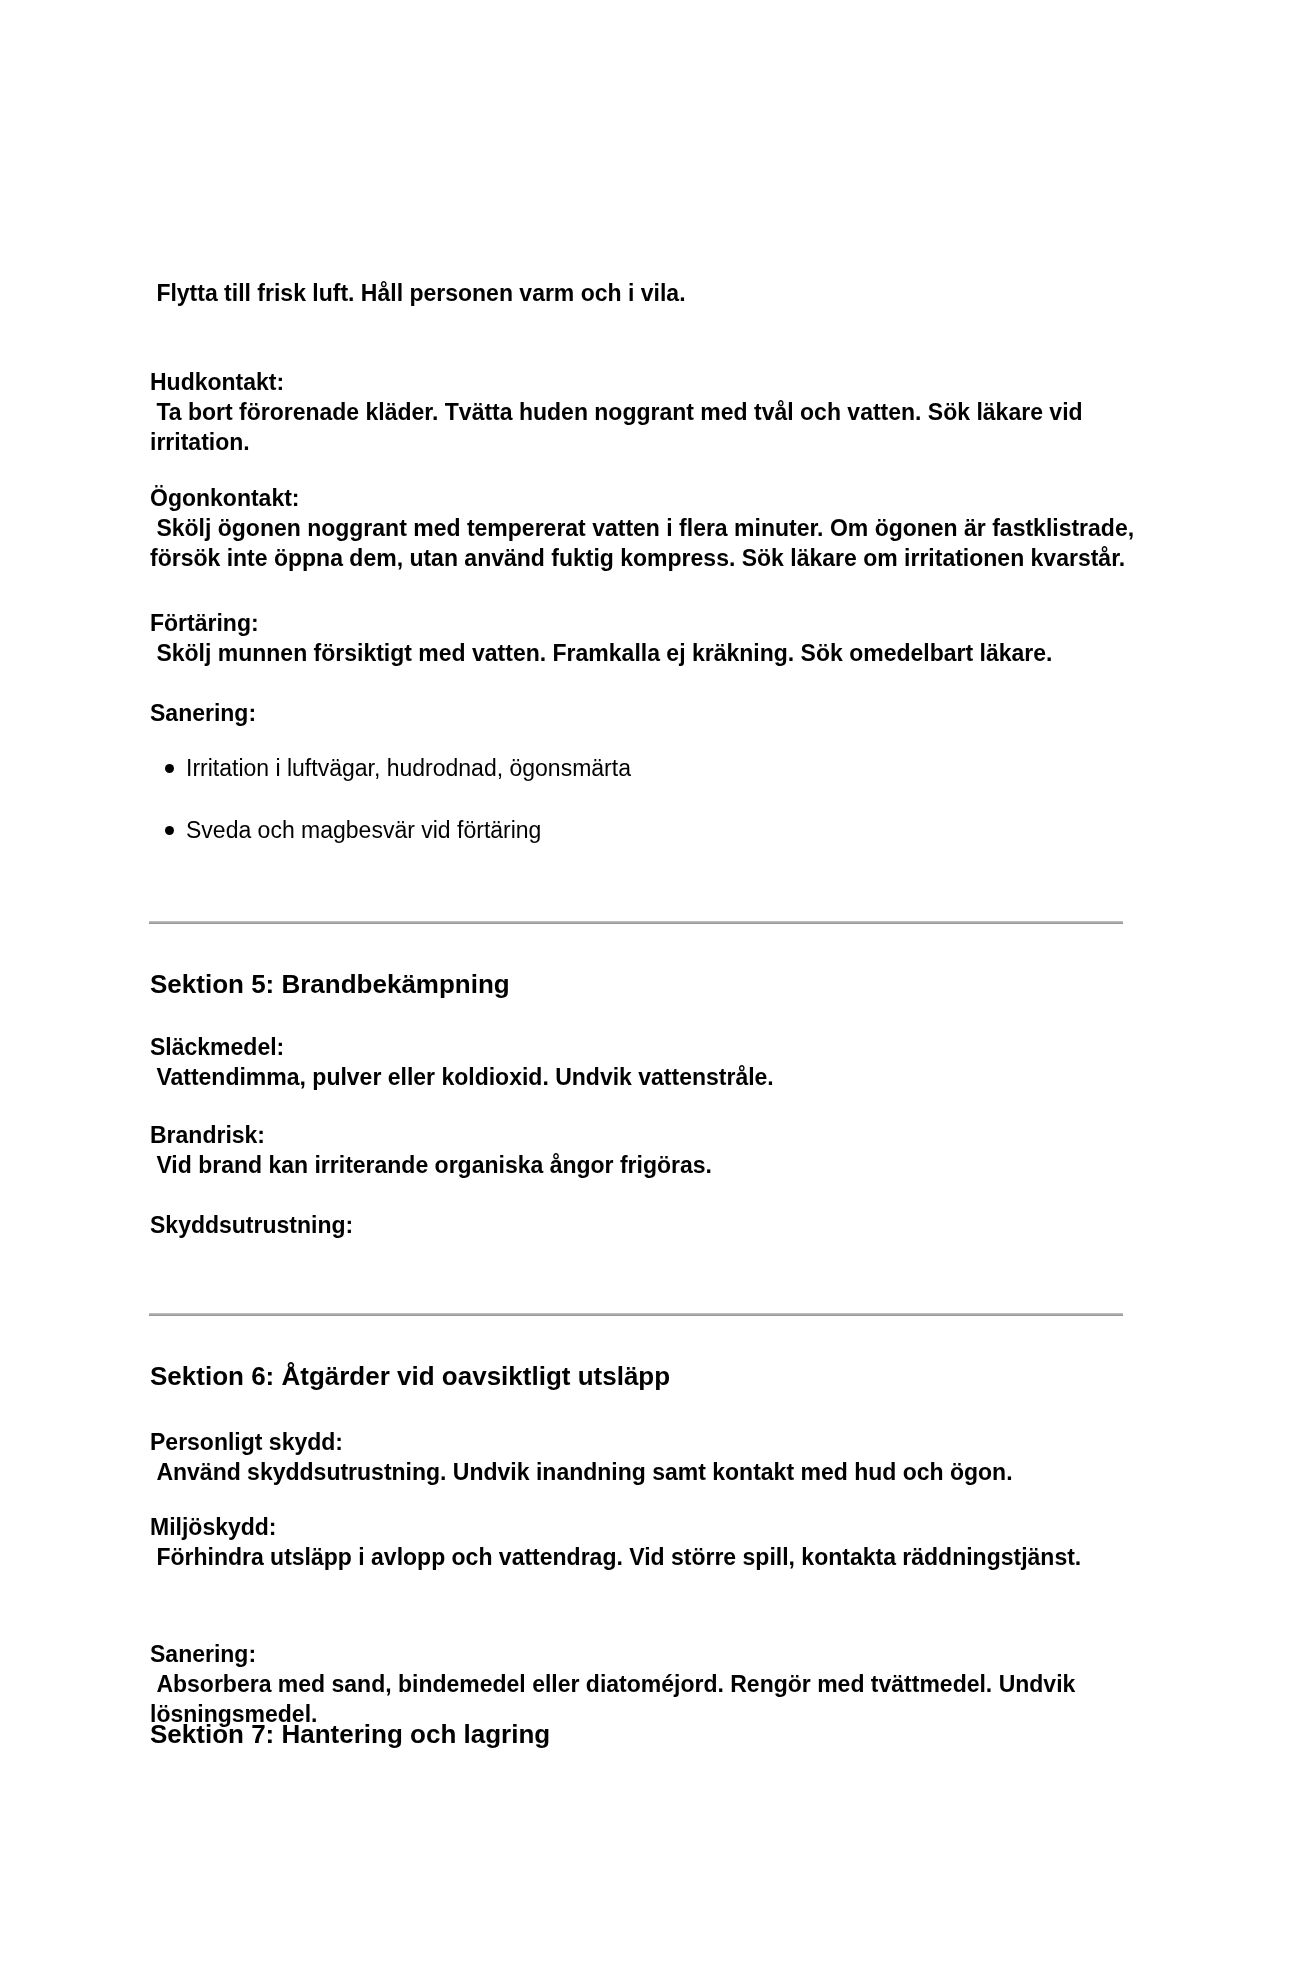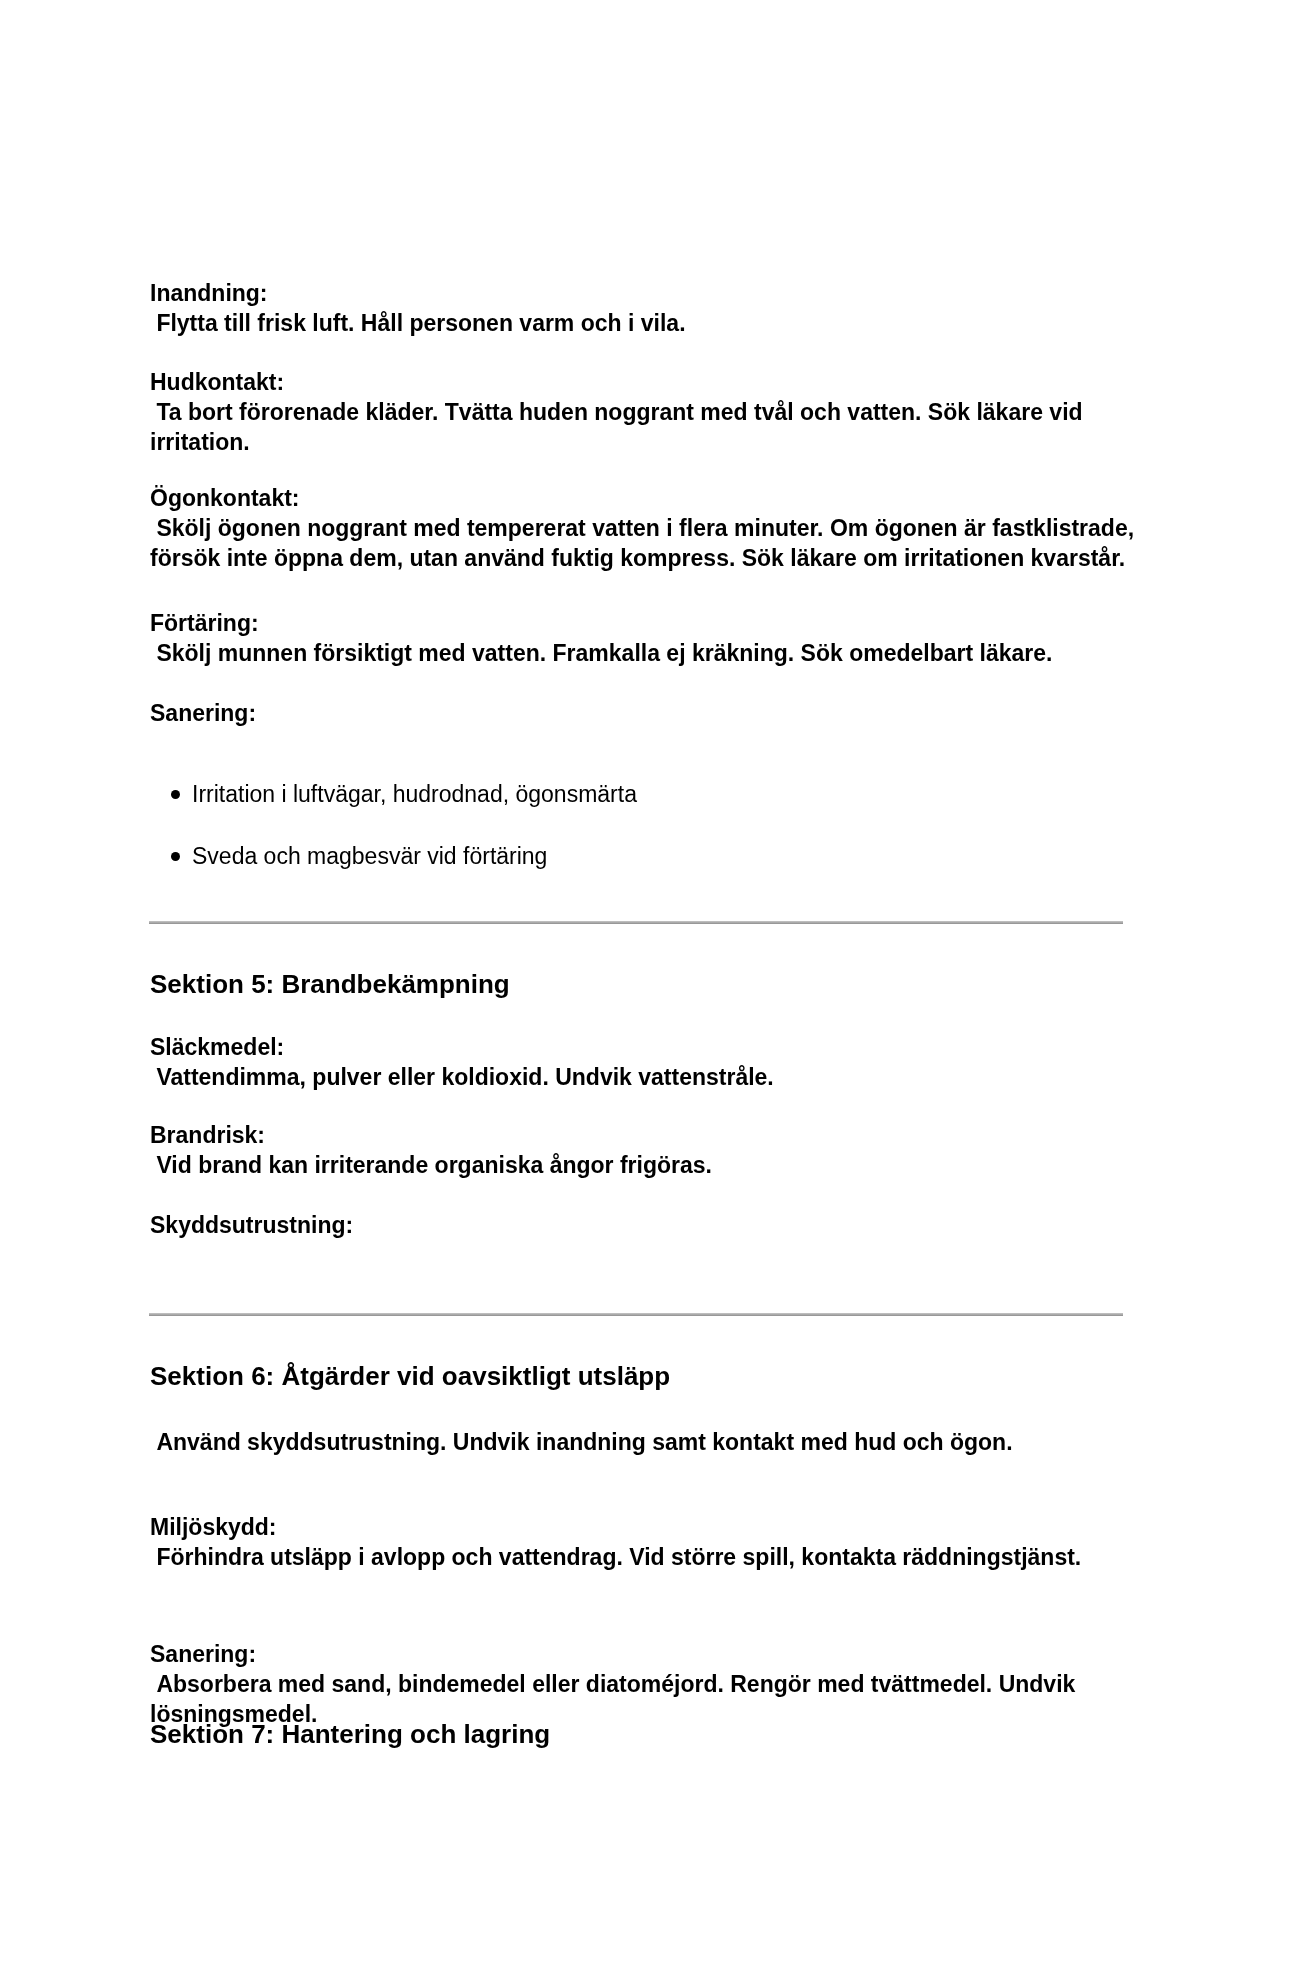--- a/index.html
+++ b/index.html
@@ -48,24 +48,23 @@
   .divider {
     position: absolute;
     left: 149px;
     width: 974px;
     height: 3px;
     border: none;
     background: linear-gradient(#c6c6c6, #8f8f8f);
   }
   .symptom-list {
     position: absolute;
-    left: 154px;
+    left: 148px;
     width: 992px;
     list-style: none;
-    margin-top: 26px;
   }
   .symptom-list li {
     position: relative;
     padding-left: 38px;
     font-size: 23px;
     line-height: 30px;
     margin-bottom: 32px;
     white-space: pre-wrap;
   }
   .bullet-dot {
@@ -77,21 +76,20 @@
     border-radius: 50%;
     background: #000000;
   }
 </style>
 </head>
 <body>
 
 <div class="page">
 
   <div class="block" style="top:278px">
-    <div class="field-label">Inandning:</div>
     <div class="field-text"> Flytta till frisk luft. Håll personen varm och i vila.</div>
   </div>
 
   <div class="block" style="top:367px">
     <div class="field-label">Hudkontakt:</div>
     <div class="field-text"> Ta bort förorenade kläder. Tvätta huden noggrant med tvål och vatten. Sök läkare vid
 irritation.</div>
   </div>
 
   <div class="block" style="top:483px">
@@ -130,20 +128,21 @@
 
   <div class="block" style="top:1210px">
     <div class="field-label">Skyddsutrustning:</div>
   </div>
 
   <div class="divider" style="top:1313px"></div>
 
   <h2 class="section-title" style="top:1358px">Sektion 6: Åtgärder vid oavsiktligt utsläpp</h2>
 
   <div class="block" style="top:1427px">
+    <div class="field-label">Personligt skydd:</div>
     <div class="field-text"> Använd skyddsutrustning. Undvik inandning samt kontakt med hud och ögon.</div>
   </div>
 
   <div class="block" style="top:1512px">
     <div class="field-label">Miljöskydd:</div>
     <div class="field-text"> Förhindra utsläpp i avlopp och vattendrag. Vid större spill, kontakta räddningstjänst.</div>
   </div>
 
   <div class="block" style="top:1639px">
     <div class="field-label">Sanering:</div>

